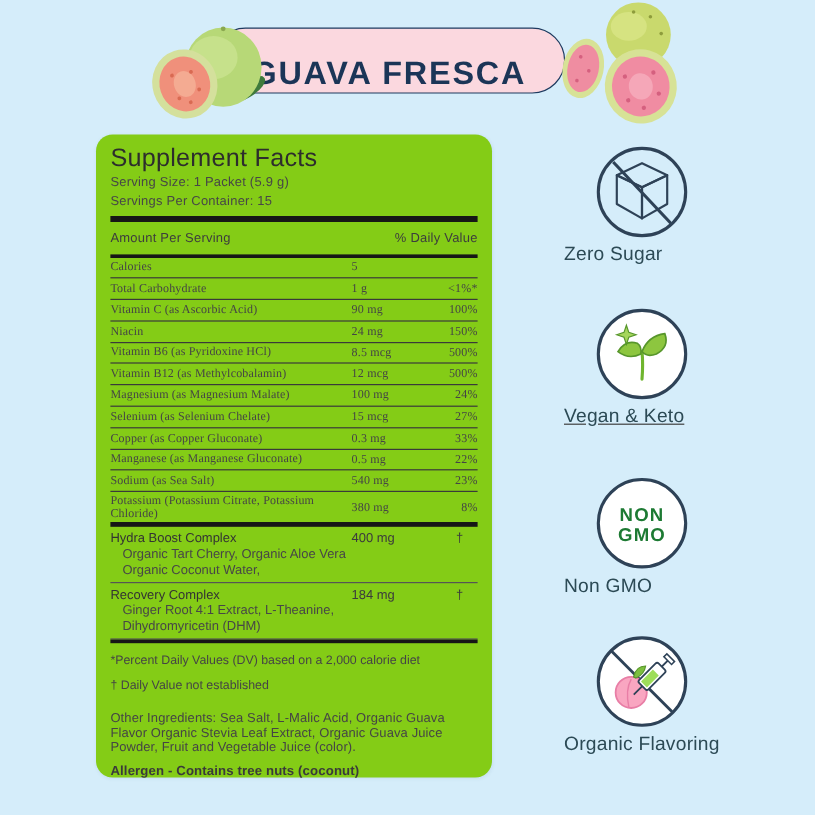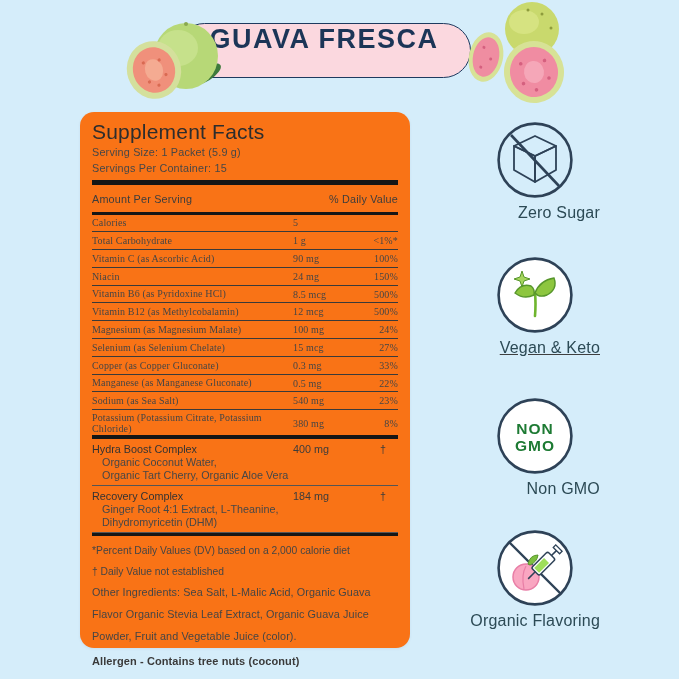--- a/index.html
+++ b/index.html
@@ -9,33 +9,33 @@
     background:#d5edfa;
     font-family:"Liberation Sans", sans-serif;
     overflow:hidden;
     color:#3f3f3f;
   }
 
   
   .banner {
     position:absolute; left:177px; top:23px; width:294px; height:55px;
     background:#fbd8df; border:1.5px solid #1e3a5f; border-radius:28px;
-    display:flex; align-items:flex-start; justify-content:center; z-index:1;
+    display:flex; align-items:flex-end; justify-content:center; z-index:1;
   }
   .banner-title {
     font-size:27px; font-weight:bold; letter-spacing:1.5px; color:#1b3557;
   }
   .fruit { position:absolute; z-index:2; }
   .fruit-left { left:124px; top:12px; }
   .fruit-right { left:458px; top:0px; }
 
   
   .panel {
     position:absolute; left:80px; top:112px; width:330px; height:536px;
-    background:#f97316; border-radius:14px; padding:7px 12px 16px 12px;
+    background:#84cc16; border-radius:14px; padding:7px 12px 16px 12px;
     box-shadow:0 1px 3px rgba(40,80,110,0.08);
   }
   .sf-title { font-size:21px; line-height:25px; color:#2d2d2d; letter-spacing:0.2px; }
   .sf-serving { font-size:10.8px; line-height:16px; color:#474747; letter-spacing:0.2px; }
   .bar-thick { height:5px; background:#161616; margin-top:4px; }
   .bar-med   { height:2.5px; background:#161616; }
   .bar-thin4 { height:4px; background:#161616; }
   .sf-header { display:flex; justify-content:space-between; align-items:center;
                height:27px; font-size:10.8px; color:#3d3d3d; letter-spacing:0.2px; }
   .sf-row { display:flex; align-items:center; height:17.8px;
@@ -46,25 +46,25 @@
   .sf-dv   { flex:1; text-align:right; }
   .cx { padding:4px 0 4px 0; border-bottom:1px solid #555; font-size:10.8px; color:#3c3c3c; }
   .cx:last-of-type { border-bottom:none; }
   .cx-head { display:flex; line-height:13px; }
   .cx-name { width:201px; color:#333; }
   .cx-sub  { padding-left:10px; line-height:12.5px; color:#474747; }
   .cx .sf-dv { padding-right:12px; }
   .bar-end { height:2.5px; background:#161616; }
   .sf-footnote { font-size:10.3px; line-height:13.5px; color:#454545; margin-top:8px; }
   .footnotes { margin-top:4px; }
-  .other-ing { margin-top:2px; font-size:10.8px; line-height:22px; color:#454545; letter-spacing:0.1px; }
+  .other-ing { margin-top:14px; font-size:10.8px; line-height:12px; color:#454545; letter-spacing:0.1px; }
   .allergen  { margin-top:8px; font-size:11px; font-weight:bold; color:#3a3a3a; letter-spacing:0.1px; }
 
   
-  .badge { position:absolute; left:470px; width:130px; text-align:right; }
+  .badge { position:absolute; left:470px; width:130px; text-align:left; }
   .badge svg.badge-icon { display:block; margin:0 auto; }
   .badge-label { margin-top:3px; font-size:16px; line-height:19px; color:#2c4a55; letter-spacing:0.2px; }
   .b1 { top:120px; } .b2 { top:255px;text-decoration:underline; } .b3 { top:396px; } .b4 { top:528px; }
   svg text.gmo-text { font-family:"Liberation Sans", sans-serif; font-weight:bold; }
 </style>
 </head>
 <body>
 
 <div class="banner">
   <span class="banner-title">GUAVA FRESCA</span>
@@ -186,22 +186,22 @@
   </div>
 
   <div class="bar-thin4"></div>
 
   <div class="cx">
     <div class="cx-head">
       <span class="cx-name">Hydra Boost Complex</span>
       <span class="sf-amt">400 mg</span>
       <span class="sf-dv">†</span>
     </div>
+    <div class="cx-sub">Organic Tart Cherry, Organic Aloe Vera</div>
     <div class="cx-sub">Organic Coconut Water,</div>
-    <div class="cx-sub">Organic Tart Cherry, Organic Aloe Vera</div>
   </div>
   <div class="cx">
     <div class="cx-head">
       <span class="cx-name">Recovery Complex</span>
       <span class="sf-amt">184 mg</span>
       <span class="sf-dv">†</span>
     </div>
     <div class="cx-sub">Ginger Root 4:1 Extract, L-Theanine,</div>
     <div class="cx-sub">Dihydromyricetin (DHM)</div>
   </div>

